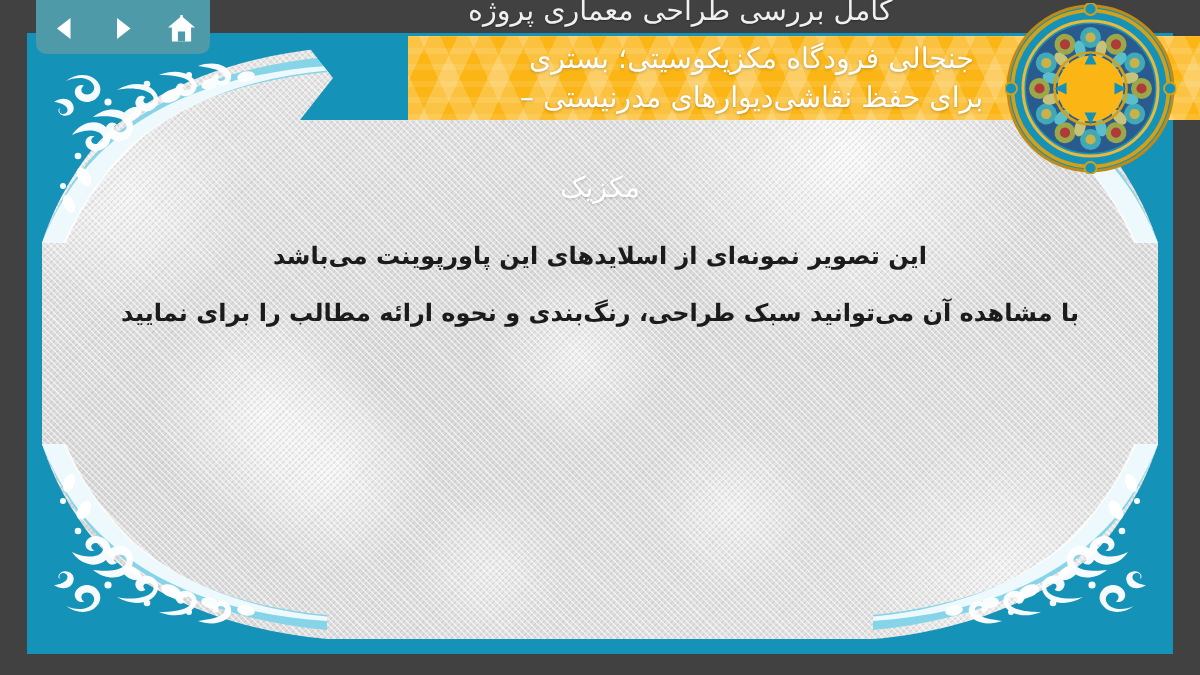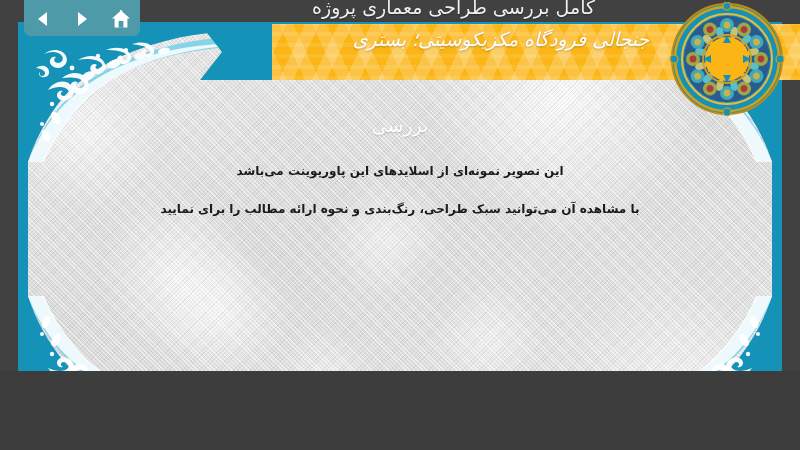--- a/index.html
+++ b/index.html
@@ -3,21 +3,21 @@
 <meta charset="utf-8">
 <style>
   html, body {
     margin: 0;
     padding: 0;
     background: #3d3d3d;
   }
   .stage {
     position: relative;
     width: 800px;
-    height: 371px;
+    height: 450px;
     overflow: hidden;
     background: #d946ef;
     font-family: "DejaVu Sans", sans-serif;
   }
 
   
   .chrome-bg {
     position: absolute;
     inset: 0;
     background: #414141;
@@ -163,21 +163,20 @@
     right: 84px;
     top: 2px;
     width: 430px;
     color: #ffffff;
     direction: rtl;
     text-align: center;
     font-size: 19px;
     line-height: 26px;
     text-shadow: 0 1px 2px rgba(0,0,0,.25);
     z-index: 2;
-    font-style: italic;
   }
   .title-line3 {
     position: absolute;
     left: 0;
     right: 0;
     top: 82px;
     text-align: center;
     color: #ffffff;
     direction: rtl;
     font-size: 19px;
@@ -200,21 +199,21 @@
     position: absolute;
     left: 40px;
     right: 40px;
     top: 120px;
     direction: rtl;
     text-align: center;
     z-index: 20;
   }
   .body-line {
     color: #1b1b1b;
-    font-size: 12px;
+    font-size: 16px;
     line-height: 38px;
     white-space: nowrap;
     font-weight: 600;
   }
 </style>
 </head>
 <body>
 
 <div class="stage">
 
@@ -344,29 +343,30 @@
           <path d="M0 130 C10 104 22 84 40 66 C72 34 124 12 190 6 L190 16 C128 22 80 42 52 72 C34 92 22 112 14 130 Z" fill="#7fd3e8" opacity=".95"></path>
           <path d="M0 130 C12 100 28 78 50 60 C84 32 132 16 190 12 L190 15 C136 20 90 38 60 66 C40 86 26 106 16 130 Z" fill="#ffffff" opacity=".85"></path>
         </svg>
       </div>
 
       <div class="body-text">
         <div class="body-line">این تصویر نمونه‌ای از اسلایدهای این پاورپوینت می‌باشد</div>
         <div class="body-line">با مشاهده آن می‌توانید سبک طراحی، رنگ‌بندی و نحوه ارائه مطالب را برای نمایید</div>
       </div>
 
-      <div class="title-line3">بررسی</div>
+      <div class="title-line3">مکزیک</div>
     </div>
   </div>
 
   <div class="banner-wrap">
     <div class="banner-tail"></div>
     <div class="banner-body"></div>
     <div class="banner-text">
       <div>جنجالی فرودگاه مکزیکوسیتی؛ بستری</div>
+      <div>برای حفظ نقاشی‌دیوارهای مدرنیستی –</div>
     </div>
   </div>
 
   <div class="medallion">
     <svg width="114" height="114" viewBox="0 0 114 114">
       <defs>
         <clipPath id="mclip">
             <circle cx="57" cy="57" r="55"></circle>
           </clipPath>
       </defs>

